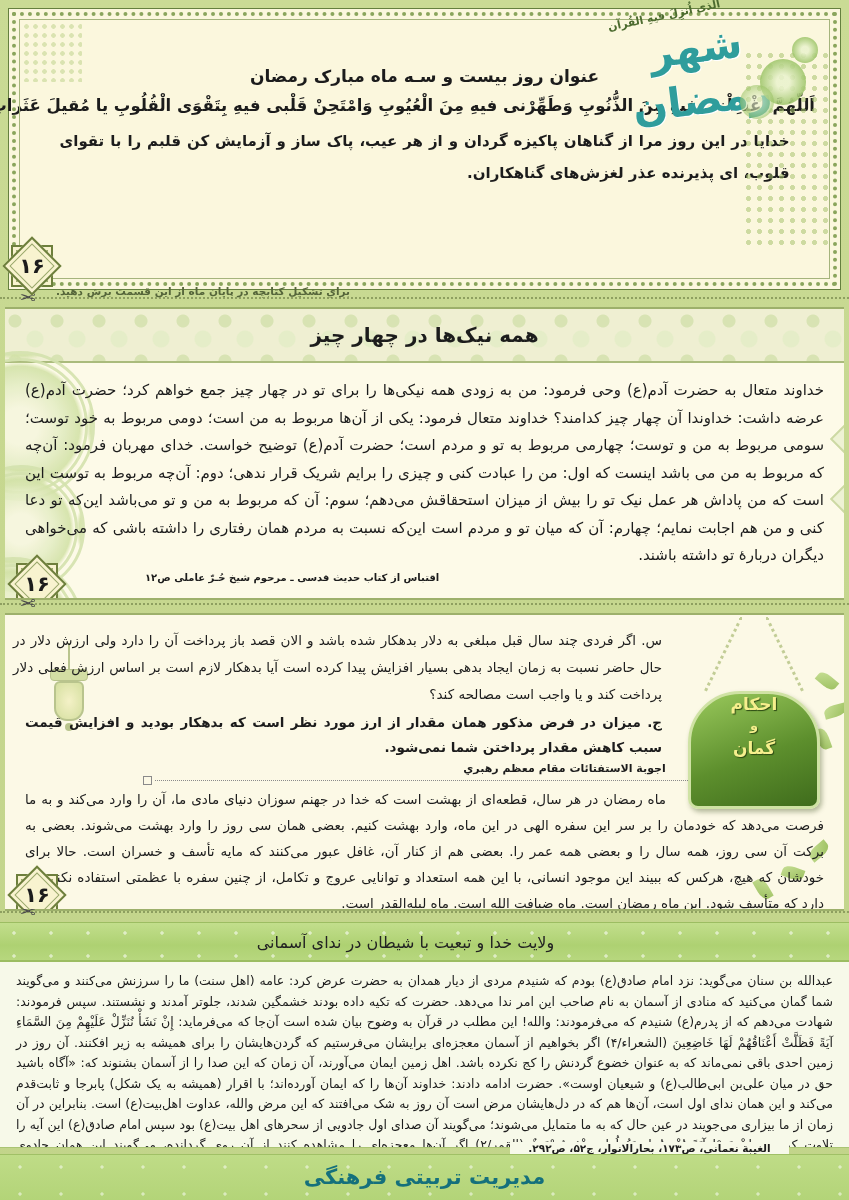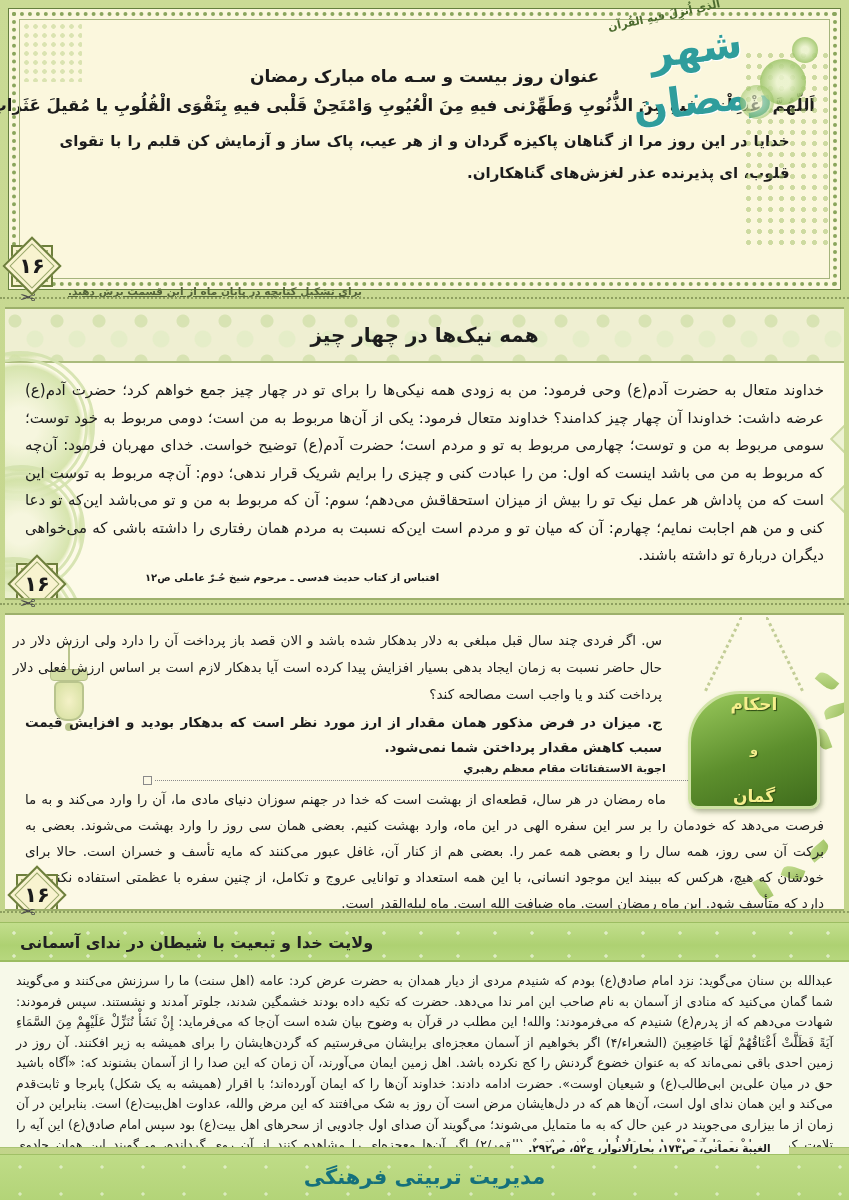--- a/index.html
+++ b/index.html
@@ -38,22 +38,22 @@
   .star-badge .num{position:absolute;inset:0;display:flex;align-items:center;justify-content:center;
     font-size:21px;font-weight:bold;z-index:2;}
   .badge1{left:2px;top:236px;}
   .badge2{left:2px;bottom:-16px;}
   .badge3{left:2px;bottom:-16px;}
   
   .cutline{position:absolute;left:0;right:0;height:0;border-top:2px dotted #8e9f60;}
   .cut1{top:297px;}.cut2{top:603px;}.cut3{top:911px;}
   .scissors{position:absolute;left:20px;top:-12px;font-size:19px;color:#4a4a4a;
     transform:scaleX(-1);line-height:20px;}
-  .cut-note{position:absolute;left:68px;top:-14px;font-size:10.5px;font-weight:bold;
-    color:#55653a;direction:rtl;text-decoration:underline;}
+  .cut-note{position:absolute;left:56px;top:-14px;font-size:10.5px;font-weight:bold;
+    color:#55653a;direction:rtl;}
   
   .sec2{position:absolute;top:307px;left:5px;right:5px;height:289px;background:#fdfae8;
     border-top:2px solid #9db06b;border-bottom:2px solid #9db06b;overflow:hidden;}
   .sec2-head{height:52px;line-height:52px;text-align:center;font-size:20px;font-weight:bold;
     background-color:#efefd2;border-bottom:2px solid #aabb7c;
     background-image:radial-gradient(circle at 10px 12px,#d8e3b3 6px,transparent 7px),
                      radial-gradient(circle at 30px 30px,#e5edc8 8px,transparent 9px);
     background-size:42px 40px;}
   .sec2-body{position:relative;padding:14px 20px 0 20px;font-size:15px;line-height:27.5px;
     text-align:justify;z-index:2;}
@@ -71,21 +71,21 @@
   .sec3{position:absolute;top:613px;left:5px;right:5px;height:294px;background:#fcf9e6;
     border-top:2px solid #9db06b;border-bottom:2px solid #9db06b;overflow:hidden;}
   .sign{position:absolute;right:14px;top:2px;width:152px;height:190px;z-index:3;}
   .ch{position:absolute;width:0;height:82px;border-left:3px dotted #c2cd96;top:-4px;}
   .ch1{left:44px;transform:rotate(26deg);}
   .ch2{right:44px;transform:rotate(-26deg);}
   .plate{position:absolute;top:74px;left:10px;right:10px;height:112px;
     background:linear-gradient(160deg,#9ac95c 0%,#5d8f2d 55%,#3f6c1c 100%);
     border:3px solid #cfe2a4;border-radius:52px 52px 10px 10px;
     box-shadow:2px 3px 5px rgba(40,60,10,.35);
-    display:flex;flex-direction:column;align-items:center;justify-content:space-between;gap:13px;}
+    display:flex;flex-direction:column;align-items:center;justify-content:flex-start;gap:2px;}
   .plate span{color:#f6ef8d;font-weight:bold;font-size:17px;text-shadow:1px 1px 1px #2c4a12;line-height:20px;}
   .plate span.small{font-size:13px;}
   .leaf{position:absolute;width:22px;height:12px;border-radius:50% 0 50% 0;
     background:linear-gradient(135deg,#c3dd8e,#8fb84e);opacity:.9;z-index:1;}
   .lf1{right:6px;top:60px;transform:rotate(40deg);}
   .lf2{right:-2px;top:90px;transform:rotate(-15deg);}
   .lf3{right:10px;top:118px;transform:rotate(70deg);}
   .lf4{right:40px;bottom:30px;transform:rotate(20deg);}
   .lf5{right:14px;bottom:52px;transform:rotate(-40deg);}
   .lf6{right:70px;bottom:14px;transform:rotate(60deg);}
@@ -103,21 +103,21 @@
     font-size:11px;font-weight:bold;text-align:center;z-index:2;}
   .dotsep{position:relative;margin:5px 120px 3px 150px;border-top:1.5px dotted #8a8a8a;height:0;z-index:2;}
   .dotsep::before,.dotsep::after{content:"";position:absolute;top:-5px;width:7px;height:7px;
     border:1.5px solid #8a8a8a;background:#fcf9e6;}
   .dotsep::before{right:-12px;}.dotsep::after{left:-12px;}
   .sec3-p2{position:relative;padding:2px 20px 0 20px;font-size:13.5px;line-height:26px;
     text-align:justify;z-index:2;}
   .p2-spacer{float:right;width:158px;height:24px;}
   
   .sec4{position:absolute;top:922px;left:0;right:0;height:233px;}
-  .sec4-head{height:40px;line-height:40px;font-size:16px;font-weight:bold;text-align:left;
+  .sec4-head{height:40px;line-height:40px;font-size:16px;font-weight:normal;text-align:center;
     padding-left:20px;padding-right:58px;color:#222;
     background:linear-gradient(180deg,#c2de8c,#aed172 60%,#b7d77e);
     background-image:radial-gradient(circle at 14px 10px,rgba(255,255,255,.55) 1.4px,transparent 2px),
       linear-gradient(180deg,#c2de8c,#aed172 60%,#b7d77e);background-size:37px 23px,100% 100%;
     border-top:1px solid #9cbd62;border-bottom:2px solid #9cbd62;box-sizing:border-box;}
   .sec4-body{background:#f7f9e9;padding:9px 16px 0 16px;font-size:12.5px;line-height:20.5px;
     text-align:justify;height:176px;overflow:hidden;border-bottom:1px solid #aac474;}
   .sec4-src{background:#f7f9e9;font-size:10.5px;font-weight:bold;text-align:left;
     padding:0 0 2px 0;margin:14px;position:relative;top:-20px;margin-left:510px;margin-right:60px;text-align:center;}
   

